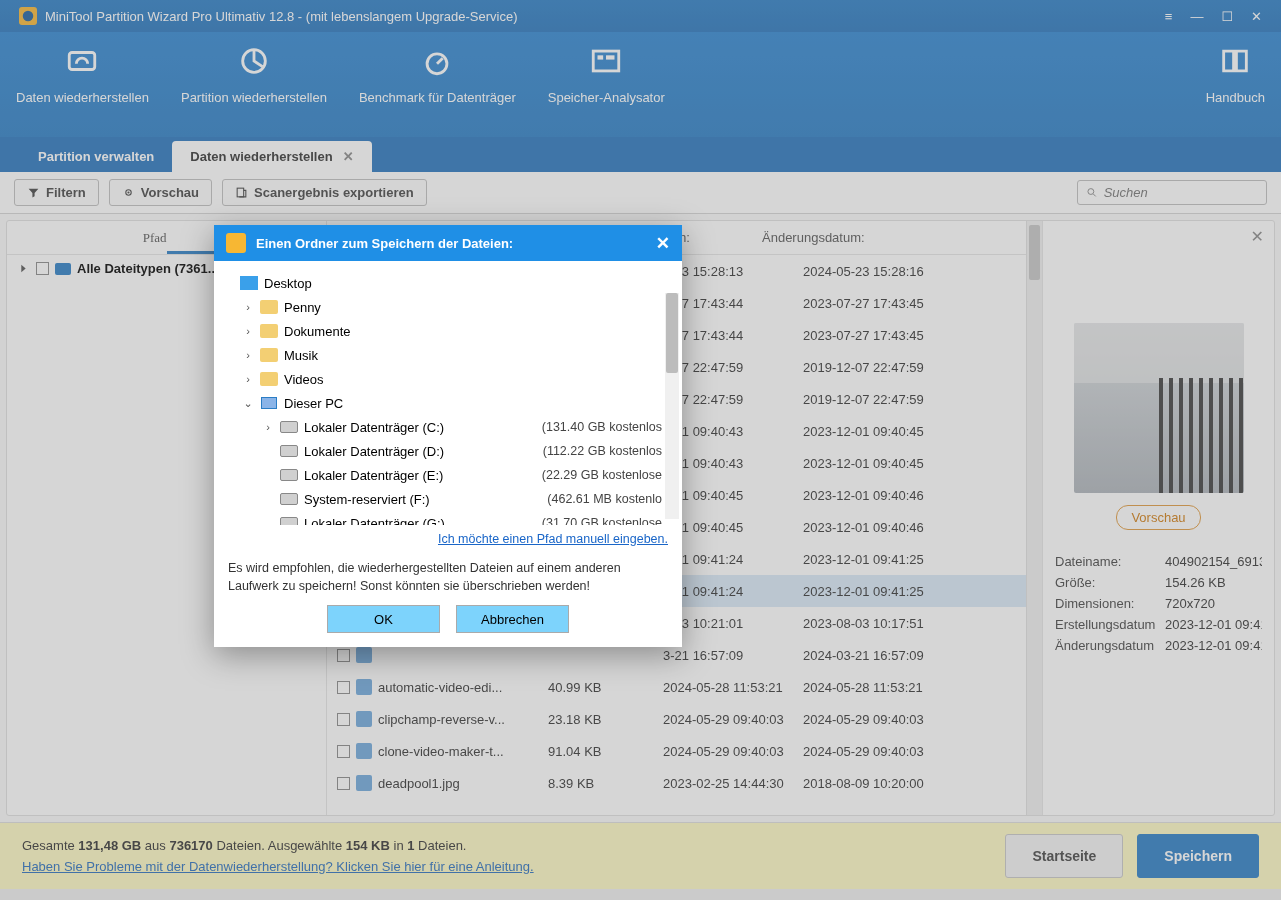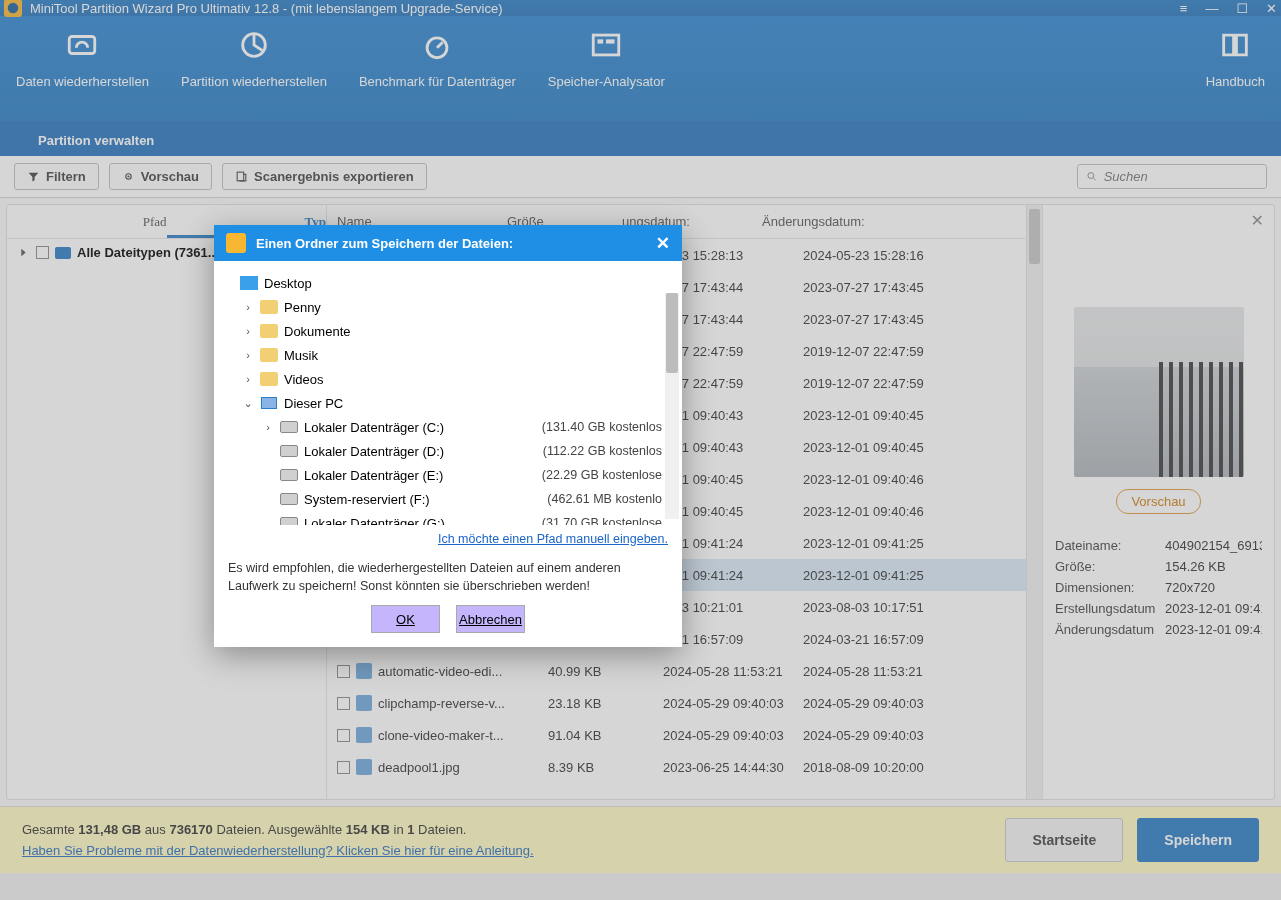--- a/index.html
+++ b/index.html
@@ -1,19 +1,19 @@
 <!DOCTYPE html>
 <html><head>
 <meta charset="utf-8">
 <style>
 * { margin: 0; padding: 0; box-sizing: border-box; font-family: "Segoe UI", Tahoma, sans-serif; font-size: 13px; }
 body { background: #f0f0f0; width: 1281px; height: 900px; overflow: hidden; position: relative; }
 
 
-.titlebar { height: 16px; background: linear-gradient(#2a7dc5, #2775bd); display: flex; align-items: center; padding: 0 4px; color: #fff; }
+.titlebar { height: 32px; background: linear-gradient(#2a7dc5, #2775bd); display: flex; align-items: center; padding: 0 19px; color: #fff; }
 .titlebar .logo { width: 18px; height: 18px; background: #f7b733; border-radius: 3px; margin-right: 8px; display:flex;align-items:center;justify-content:center;}
 .titlebar .logo svg{width:14px;height:14px;}
 .titlebar .wincontrols { margin-left: auto; display: flex; gap: 18px; font-size: 15px;}
 .titlebar .wincontrols span{cursor:pointer;}
 
 
 .ribbon { height: 105px; background: linear-gradient(#2f86d1, #2a7dc5); display: flex; padding: 10px 0 0; color: #fff;}
 .ribbon-item { display: flex; flex-direction: column; align-items: center; padding: 0 16px; cursor:pointer;}
 .ribbon-item .ric{width:38px;height:38px;margin-bottom:10px;display:flex;align-items:center;justify-content:center;}
 .ribbon-item .ric svg{width:34px;height:34px;fill:#fff;}
@@ -94,21 +94,21 @@
 .tnode{display:flex;align-items:center;height:24px;padding-left:8px;gap:6px;cursor:pointer;white-space:nowrap;}
 .tnode .exp{width:12px;text-align:center;color:#555;font-size:11px;}
 .tnode .tico{width:18px;height:16px;display:flex;align-items:center;justify-content:center;}
 .tnode .tlabel{flex:1;overflow:hidden;}
 .tnode .tfree{color:#444;padding-right:20px;font-size:12.5px;}
 .ind1{padding-left:28px;} .ind2{padding-left:48px;}
 .manual-link{text-align:right;padding:6px 14px 10px;}
 .manual-link a{color:#1a66c8;text-decoration:underline;cursor:pointer;font-size:12.5px;}
 .warn-text{padding:4px 14px 10px;color:#333;font-size:12.5px;line-height:1.4;}
 .modal-foot{display:flex;justify-content:center;gap:16px;padding:0 0 14px;}
-.mbtn{width:69px;height:28px;border:1px solid #aaa;background:#c4b5fd;cursor:pointer;text-decoration:underline;}
+.mbtn{width:113px;height:28px;border:1px solid #aaa;background:#7dd3fc;cursor:pointer;}
 
 
 .drv{width:18px;height:12px;background:#d0d0d0;border:1px solid #888;border-radius:2px;display:inline-block;}
 .fold{width:18px;height:14px;background:#f3cf73;border-radius:2px;display:inline-block;}
 .pc{width:16px;height:12px;background:#8ab4e8;border:1px solid #2a7dc5;display:inline-block;}
 .deskic{width:18px;height:14px;background:#3aa0ea;display:inline-block;}
 </style>
 </head>
 <body>
 
@@ -171,20 +171,23 @@
         <svg viewBox="0 0 24 24">
           <path d="M4 5h7v14H4zM13 5h7v14h-7z" fill="none" stroke="#fff" stroke-width="2"></path>
         </svg>
       </span>
     <span>Handbuch</span>
   </div>
 </div>
 
 <div class="tabsrow">
   <div class="tab">Partition verwalten</div>
+  <div class="tab active">
+    <span>Daten wiederherstellen</span><span class="x">✕</span>
+  </div>
 </div>
 
 <div class="toolbar">
   <div class="tbtn">
       <svg viewBox="0 0 24 24">
         <path d="M3 5h18L14 13v6l-4 2v-8z"></path>
       </svg>
       <span>Filtern</span>
     </div>
   <div class="tbtn">
@@ -362,21 +365,21 @@
             <span class="col-name">clone-video-maker-t...</span>
             <span class="col-size">91.04 KB</span>
             <span class="col-created">2024-05-29 09:40:03</span>
             <span class="col-mod">2024-05-29 09:40:03</span>
           </div>
           <div class="trow">
             <span class="chk"></span>
             <span class="fic"></span>
             <span class="col-name">deadpool1.jpg</span>
             <span class="col-size">8.39 KB</span>
-            <span class="col-created">2023-06-25 14:44:30</span>
+            <span class="col-created">2023-02-25 14:44:30</span>
             <span class="col-mod">2018-08-09 10:20:00</span>
           </div>
         </div>
       <div class="scroll-v">
           <div class="thumb"></div>
         </div>
     </div>
 
     <div class="rightpane">
       <span class="closex">✕</span>

